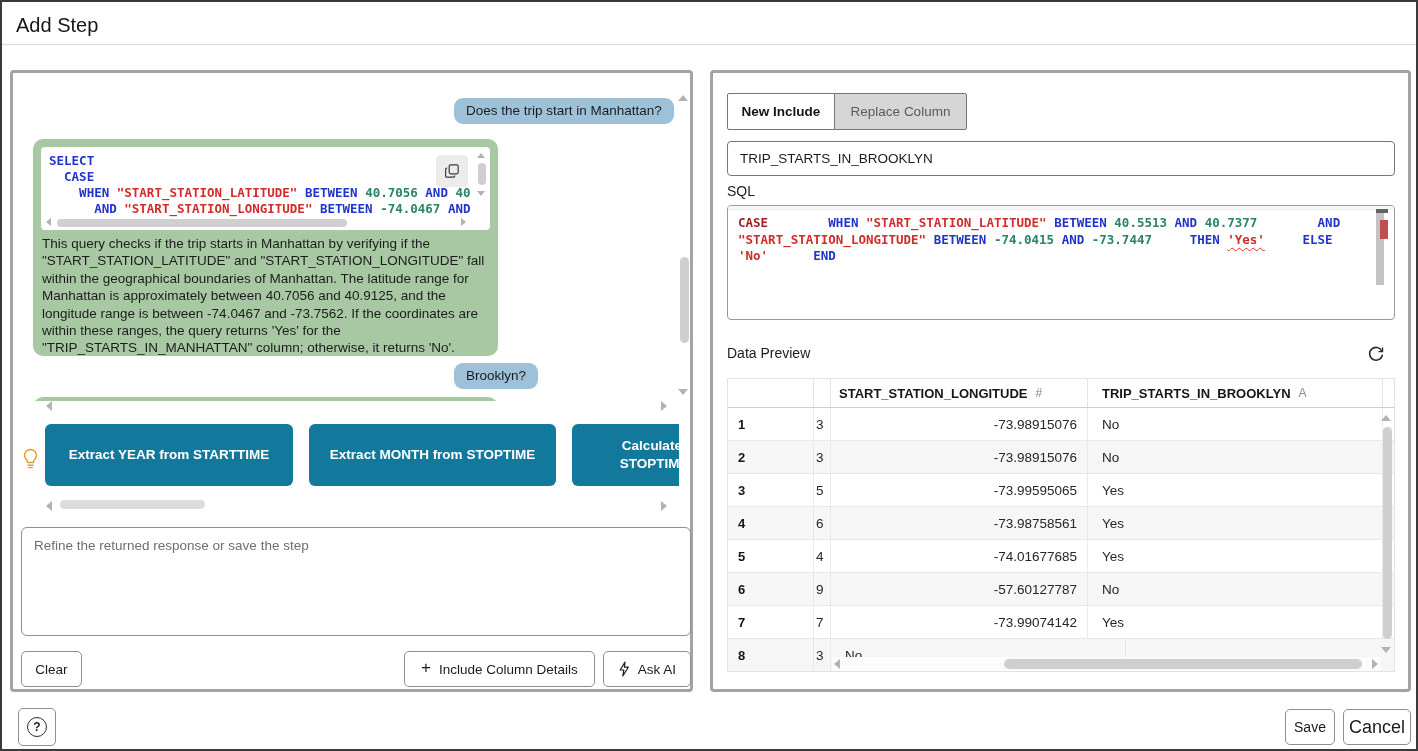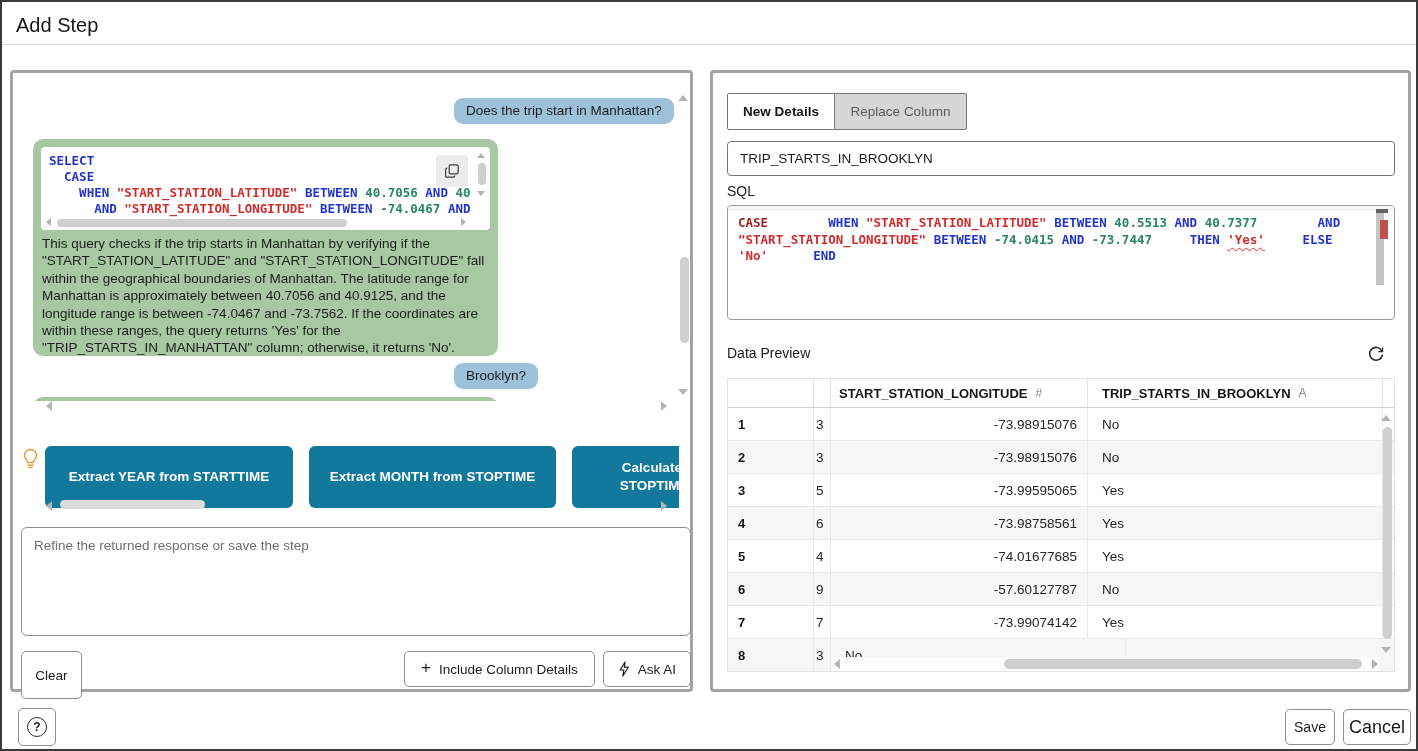--- a/index.html
+++ b/index.html
@@ -36,21 +36,21 @@
   .tri.l { border-width:5px 6px 5px 0; border-color:transparent #b3b3b3 transparent transparent; }
   .tri.r { border-width:5px 0 5px 6px; border-color:transparent transparent transparent #b3b3b3; }
   .tri.u { border-width:0 5px 6px 5px; border-color:transparent transparent #b3b3b3 transparent; }
   .tri.d { border-width:6px 5px 0 5px; border-color:#b3b3b3 transparent transparent transparent; }
   .tri.sm.l { border-width:4px 5px 4px 0; }
   .tri.sm.r { border-width:4px 0 4px 5px; }
   .tri.sm.u { border-width:0 4px 5px 4px; }
   .tri.sm.d { border-width:5px 4px 0 4px; }
 
   
-  .sugg-wrap { position:absolute; left:32px; top:373px; width:634px; height:62px; overflow:hidden; }
+  .sugg-wrap { position:absolute; left:32px; top:351px; width:634px; height:62px; overflow:hidden; }
   .sugg-btn { position:absolute; top:0; height:62px; background:#12799c; border:none; border-radius:6px; color:#fff; font-family:"Liberation Sans",sans-serif; font-weight:bold; font-size:13.5px; display:flex; flex-direction:column; align-items:center; justify-content:center; cursor:pointer; }
   .sugg-btn .ln { white-space:nowrap; line-height:18px; }
 
   
   .composer { position:absolute; left:8px; top:454px; width:670px; height:109px; border:1px solid #8f8f8f; border-radius:6px; font-family:"Liberation Sans",sans-serif; font-size:13.5px; color:#1b1b1b; padding:10px 12px; resize:none; outline:none; }
   .composer::placeholder { color:#6e6e6e; }
   .btn { background:#fff; border:1px solid #8f8f8f; border-radius:5px; font-family:"Liberation Sans",sans-serif; font-size:13.5px; color:#1b1b1b; cursor:pointer; display:inline-flex; align-items:center; justify-content:center; gap:8px; }
 
   
   .tab { position:absolute; top:20px; height:37px; font-size:13.5px; display:flex; align-items:center; justify-content:center; border:1px solid #767676; cursor:pointer; }
@@ -152,41 +152,41 @@
         <span class="ln">STOPTIME and</span>
       </button>
     </div>
 
     <span class="tri l" style="left:33px; top:428px;"></span>
     <span class="thumb" style="left:47px; top:427px; width:145px; height:9px; background:#dcdcdc;"></span>
     <span class="tri r" style="left:648px; top:428px;"></span>
 
     <textarea class="composer" placeholder="Refine the returned response or save the step" style=""></textarea>
 
-    <button class="btn" style="position:absolute; left:8px; top:578px; width:61px; height:48px;">
+    <button class="btn" style="position:absolute; left:8px; top:578px; width:61px; height:36px;">
       <span>Clear</span>
     </button>
     <button class="btn" style="position:absolute; left:391px; top:578px; width:191px; height:36px;">
       <span style="font-size:17px; font-weight:400; margin-top:-2px;">+</span>
       <span>Include Column Details</span>
     </button>
     <button class="btn" style="position:absolute; left:590px; top:578px; width:88px; height:36px;">
       <span>
         <svg width="12" height="16" viewBox="0 0 12 16" fill="none" stroke="#1b1b1b" stroke-width="1.2" stroke-linejoin="round">
           <path d="M7 1 L2.2 9 H5.8 L4.8 15 L10.3 6.2 H6.4 Z"></path>
         </svg>
       </span>
       <span>Ask AI</span>
     </button>
   </div>
 
   <div class="panel right">
 
     <div class="tab active">
-      <span>New Details</span>
+      <span>New Include</span>
     </div>
     <div class="tab inactive">
       <span>Replace Column</span>
     </div>
 
     <input class="col-input" type="text" value="TRIP_STARTS_IN_BROOKLYN" style="">
 
     <div class="sec-label" style="top:110px;">SQL</div>
 
     <div class="sql-editor">

